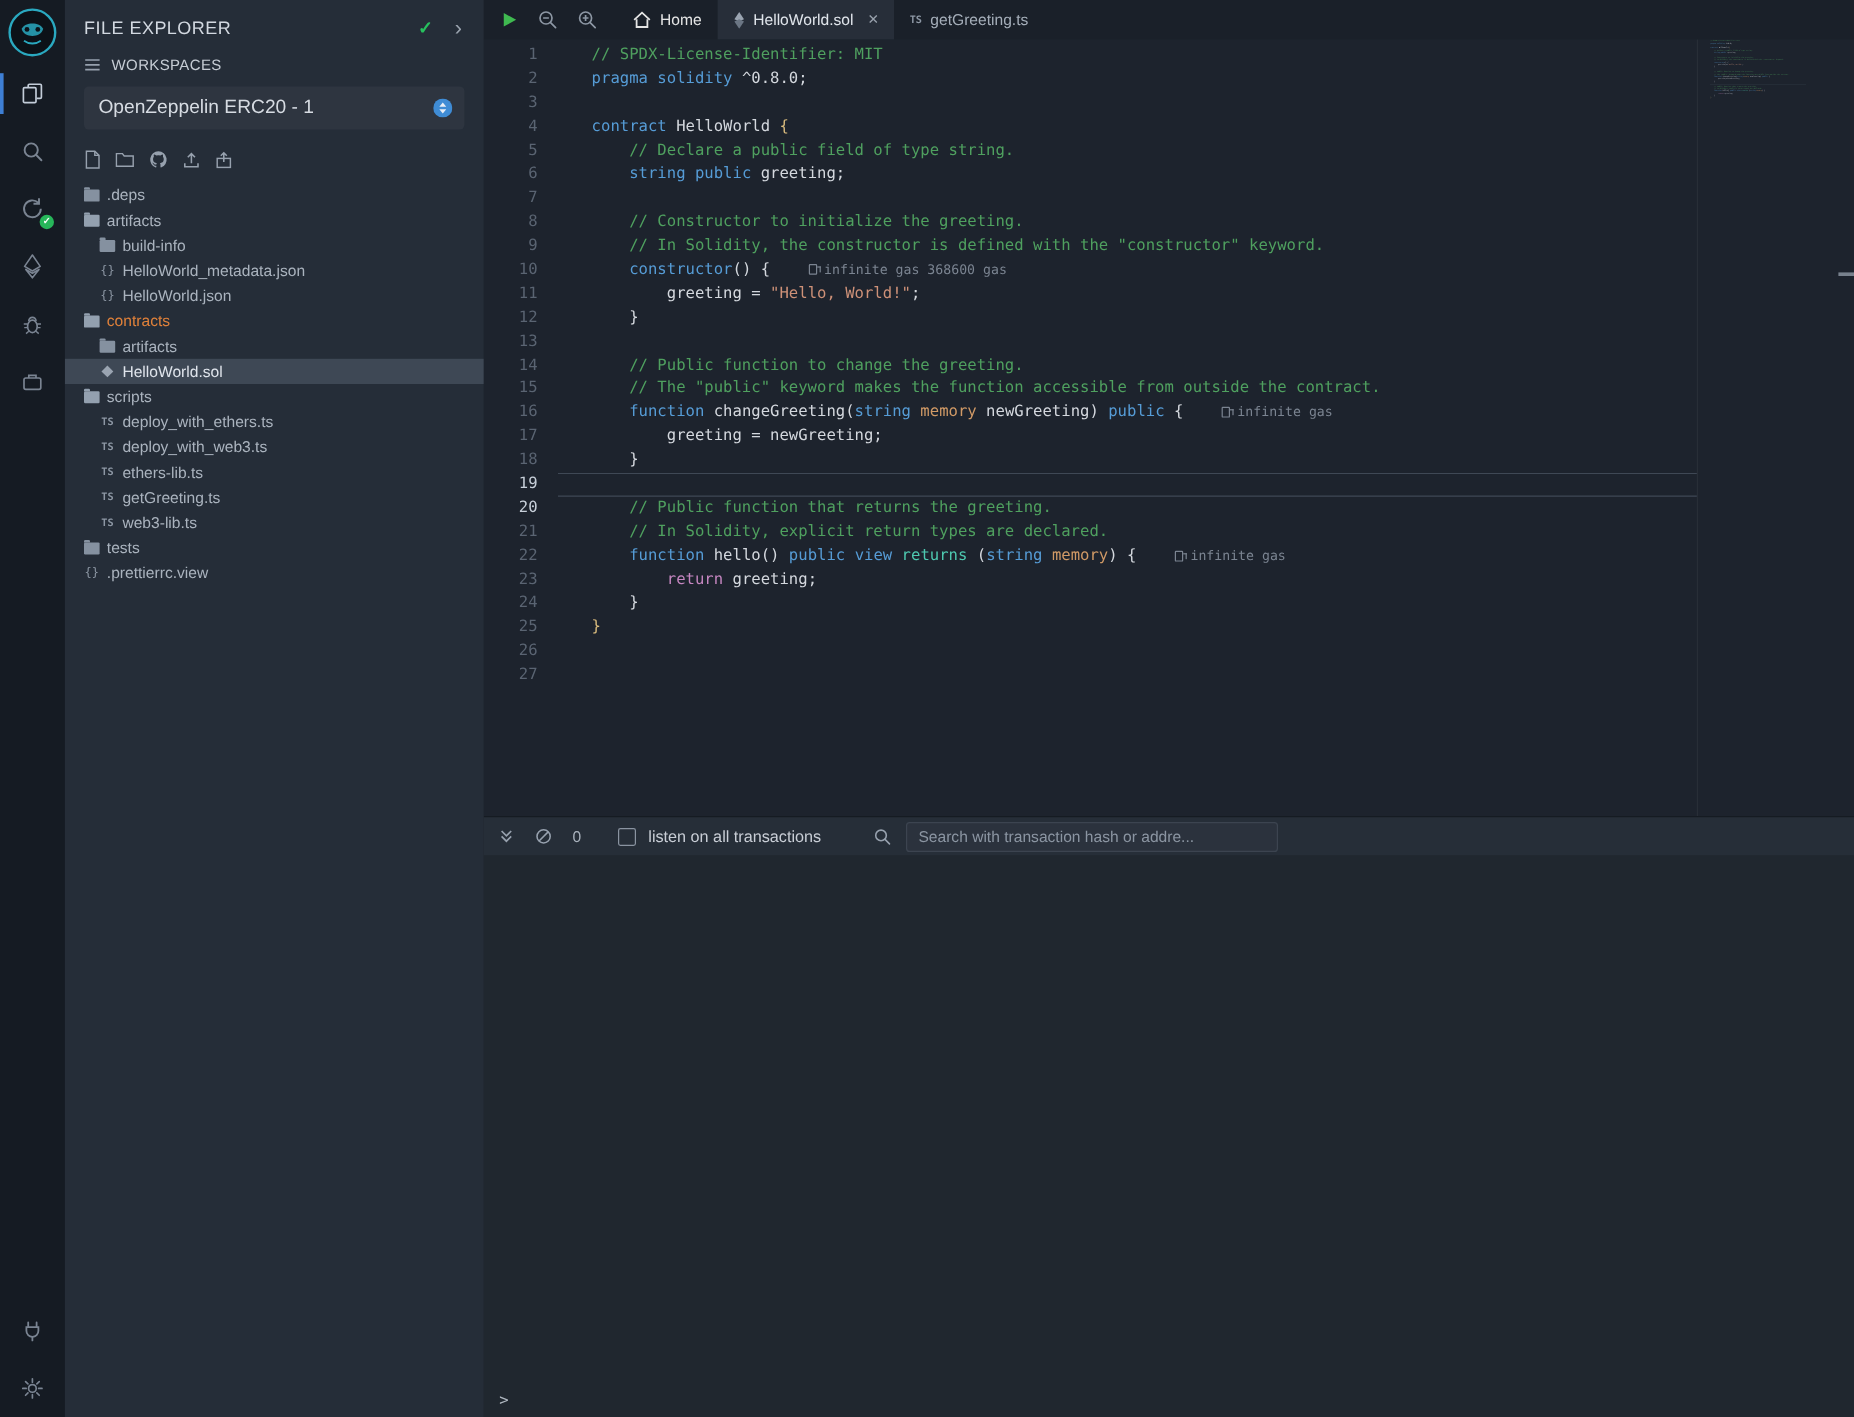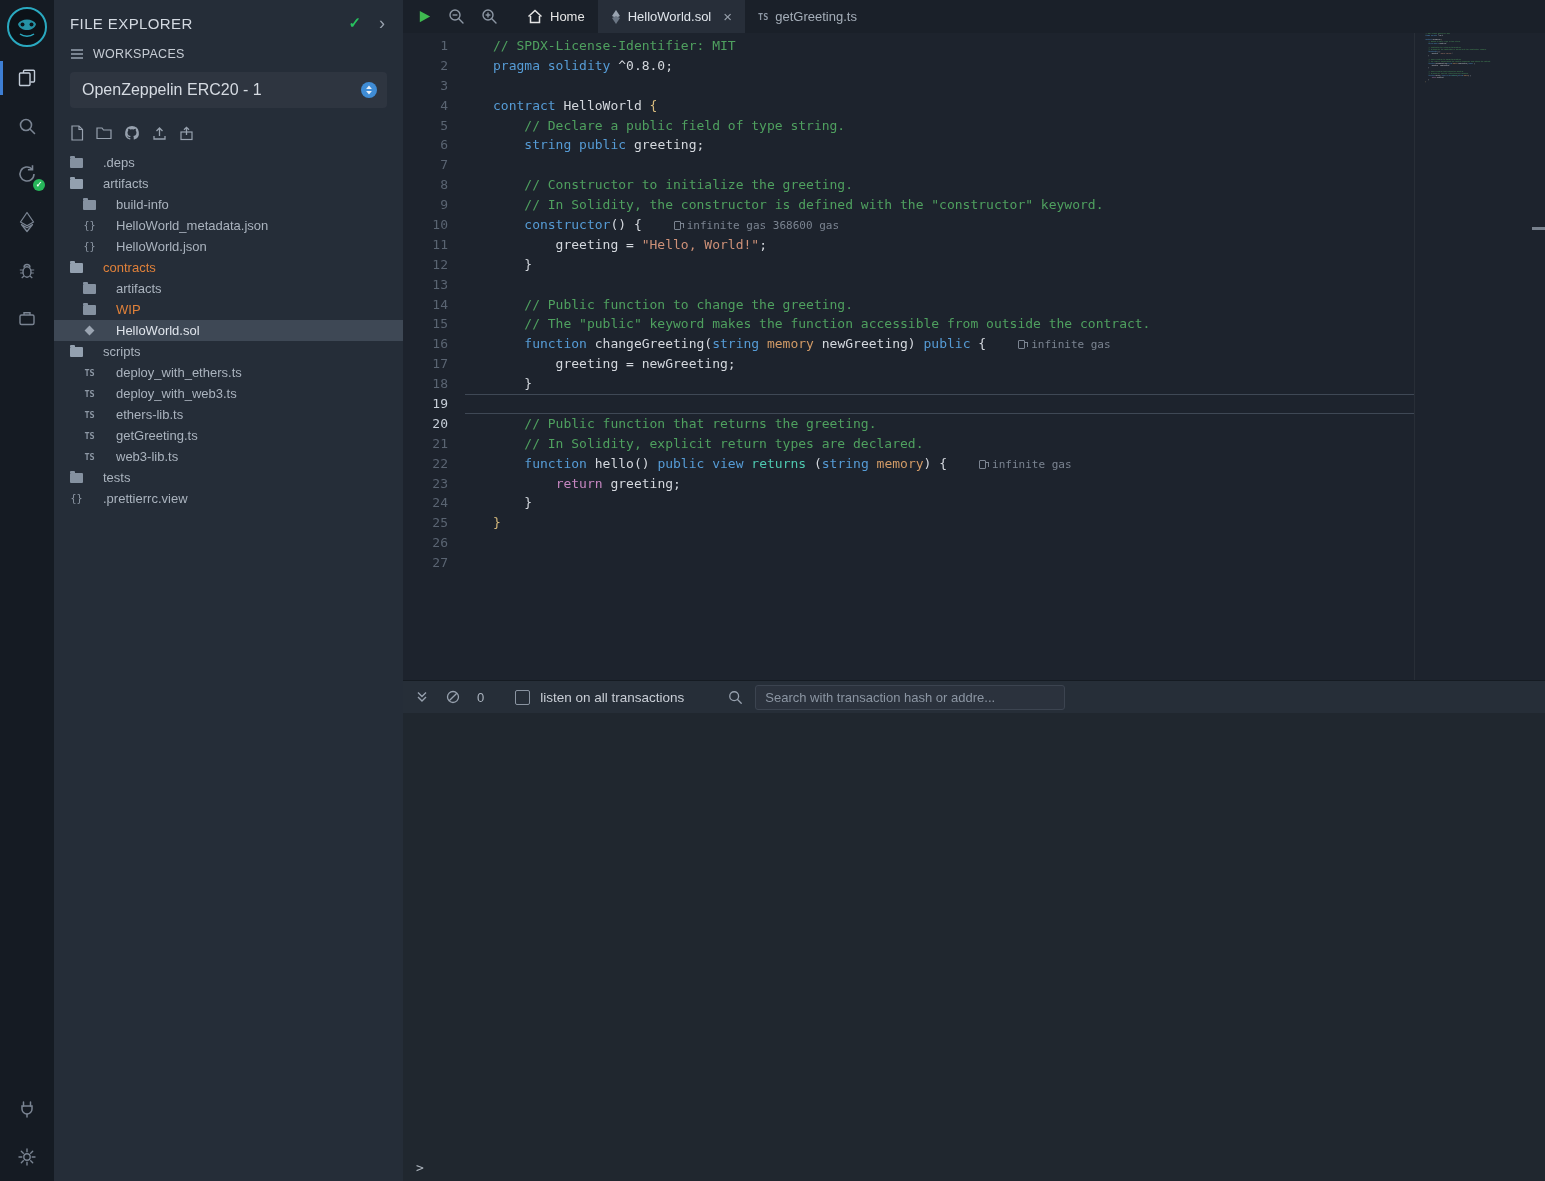--- a/index.html
+++ b/index.html
@@ -20,21 +20,21 @@
   .sp-header{display:flex;align-items:center;padding:14px 18px 8px 16px}
   .sp-title{font-size:15px;color:#d3d9e1;letter-spacing:.4px;flex:1;font-weight:500}
   .sp-check{color:#27c05e;font-size:15px;margin-right:18px;font-weight:bold}
   .sp-chevron{color:#9aa3ae;font-size:18px;line-height:14px}
   .ws-row{display:flex;align-items:center;gap:9px;padding:7px 16px 8px;color:#c6ccd4;font-size:12.5px;letter-spacing:.3px}
   .ws-select{margin:3px 16px 0;height:36px;background:#2e3540;border-radius:4px;display:flex;align-items:center;padding:0 10px 0 12px;color:#d6dbe2;font-size:16px;cursor:pointer}
   .ws-select .ws-label{flex:1}
   .sp-toolbar{display:flex;align-items:center;gap:12px;padding:17px 16px 9px;color:#97a1ae}
   .sp-toolbar .tool{display:flex;cursor:pointer}
   .tree{margin-top:2px}
-  .tree-row{display:flex;align-items:center;gap:20px;height:21px;font-size:13px;color:#aab3be;cursor:pointer;white-space:nowrap}
+  .tree-row{display:flex;align-items:center;gap:6px;height:21px;font-size:13px;color:#aab3be;cursor:pointer;white-space:nowrap}
   .tree-row.accent .tree-label{color:#e0813a}
   .tree-row.selected{background:#3e4855}
   .tree-row.selected .tree-label{color:#dfe4eb}
   .fold-ic{width:13px;height:10px;background:#8591a0;border-radius:1px;position:relative;flex:none;margin-top:1px}
   .fold-ic::before{content:'';position:absolute;top:-2px;left:0;width:5px;height:2px;background:inherit;border-radius:1px 1px 0 0}
   .fold-ic.open{background:#93a0af}
   .file-glyph{font-family:"DejaVu Sans Mono",monospace;font-size:10px;color:#8d97a4;flex:none;width:13px;text-align:center}
   .file-glyph.ts{font-size:8.5px;font-weight:bold}
   .sol-ic{width:7px;height:7px;background:#9aa4b1;transform:rotate(45deg);margin:0 3px;flex:none}
 
@@ -225,24 +225,20 @@
         <span class="file-glyph">{}</span>
         <span class="tree-label">HelloWorld.json</span>
       </div>
       <div class="tree-row accent" style="padding-left: 16px;">
         <span class="fold-ic open"></span>
         <span class="tree-label">contracts</span>
       </div>
       <div class="tree-row" style="padding-left: 29px;">
         <span class="fold-ic"></span>
         <span class="tree-label">artifacts</span>
-      </div>
-      <div class="tree-row accent" style="padding-left: 29px;">
-        <span class="fold-ic"></span>
-        <span class="tree-label">WIP</span>
       </div>
       <div class="tree-row selected" style="padding-left: 29px;">
         <span class="sol-ic"></span>
         <span class="tree-label">HelloWorld.sol</span>
       </div>
       <div class="tree-row" style="padding-left: 16px;">
         <span class="fold-ic open"></span>
         <span class="tree-label">scripts</span>
       </div>
       <div class="tree-row" style="padding-left: 29px;">

